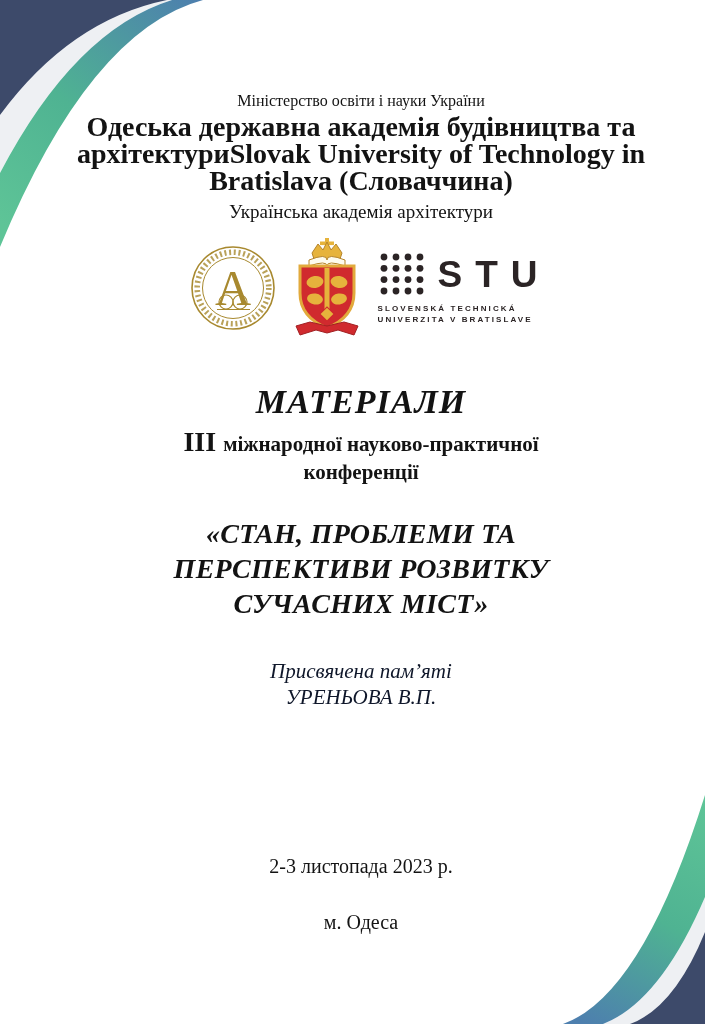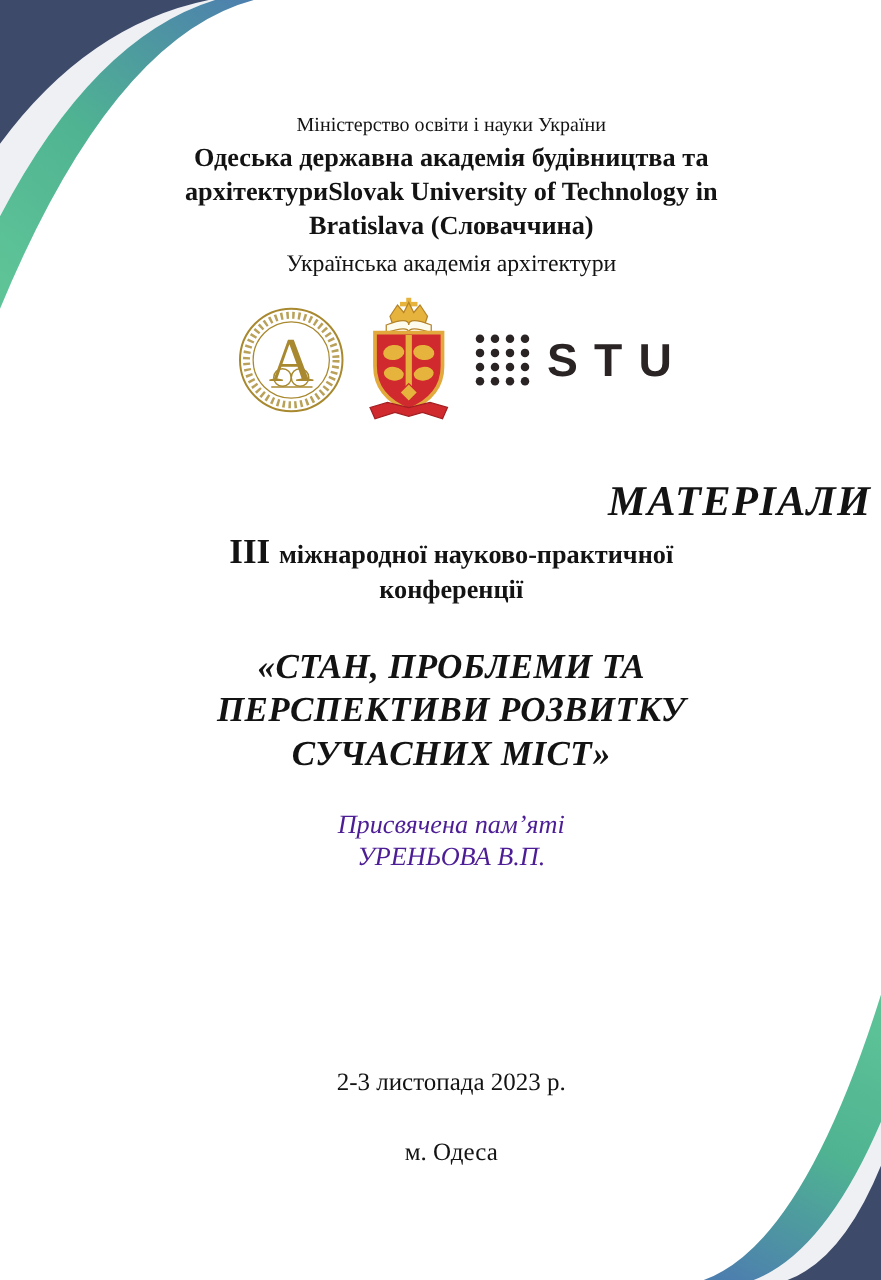--- a/index.html
+++ b/index.html
@@ -7,32 +7,32 @@
     width:705px;height:1024px;position:relative;overflow:hidden;
     background:#ffffff;
     font-family:"Liberation Serif", serif;
     color:#131313;
   }
   .decor-svg{position:absolute;left:0;top:0;width:705px;height:1024px;pointer-events:none;}
   .content{position:absolute;left:25px;right:8px;top:0;text-align:center;}
   .blk{position:absolute;left:0;right:0;text-align:center;}
 
   .ministry{top:88px;font-size:16px;line-height:25px;}
-  .academy{top:113px;font-size:21px;font-weight:bold;line-height:27px;}
+  .academy{top:113px;font-size:28px;font-weight:bold;line-height:27px;}
   .uaa{top:199px;font-size:19px;line-height:26px;}
 
   .logos{top:238px;display:flex;justify-content:center;align-items:center;gap:12px;padding-left:18px;}
   .seal-svg{display:block;}
   .crest-svg{display:block;}
   .stu{display:flex;flex-direction:column;align-items:flex-start;font-family:"Liberation Sans", sans-serif;}
   .stu-top{display:flex;align-items:center;gap:12px;}
   .stu-acronym{font-size:37px;font-weight:bold;letter-spacing:13px;color:#2b2425;line-height:1;}
   .stu-caption{margin-top:6px;font-size:8px;font-weight:bold;letter-spacing:2.1px;line-height:11px;color:#2b2425;text-align:left;}
 
-  .materials{top:383px;font-size:34px;font-weight:bold;font-style:italic;letter-spacing:1px;text-align:right;}
+  .materials{top:383px;font-size:34px;font-weight:bold;font-style:italic;letter-spacing:1px;}
   .conf{top:428px;font-size:21px;font-weight:bold;line-height:28px;}
   .conf .numeral{font-size:28px;font-weight:bold;margin-right:7px;text-align:right;}
   .title{top:516px;font-size:28px;font-weight:bold;font-style:italic;line-height:35px;letter-spacing:0.3px;}
   .dedication{top:646px;font-size:21px;font-style:italic;line-height:26px;}
   .date{top:855px;font-size:20px;}
   .city{top:911px;font-size:20px;}
 </style>
 </head>
 <body>
 
@@ -119,38 +119,42 @@
               <circle cx="30" cy="28.6" r="3.4"></circle>
               <circle cx="42" cy="28.6" r="3.4"></circle>
             <circle cx="6" cy="40" r="3.4"></circle>
               <circle cx="18" cy="40" r="3.4"></circle>
               <circle cx="30" cy="40" r="3.4"></circle>
               <circle cx="42" cy="40" r="3.4"></circle>
           </g>
         </svg>
         <span class="stu-acronym">STU</span>
       </div>
+      <div class="stu-caption">
+        <div>SLOVENSKÁ TECHNICKÁ</div>
+        <div>UNIVERZITA V BRATISLAVE</div>
+      </div>
     </div>
   </div>
 
   <div class="blk materials">МАТЕРІАЛИ</div>
 
   <div class="blk conf">
     <div>
       <span class="numeral">ІІІ</span><span>міжнародної науково-практичної</span>
     </div>
     <div>конференції</div>
   </div>
 
   <div class="blk title">
     <div>«СТАН, ПРОБЛЕМИ ТА</div>
     <div>ПЕРСПЕКТИВИ РОЗВИТКУ</div>
     <div>СУЧАСНИХ МІСТ»</div>
   </div>
 
-  <div class="blk dedication" style="color: #4c1d95;">
+  <div class="blk dedication" style="color: #0f172a; margin-top: 12px;">
     <div>Присвячена пам’яті</div>
     <div>УРЕНЬОВА В.П.</div>
   </div>
 
   <div class="blk date">2-3 листопада 2023 р.</div>
   <div class="blk city">м. Одеса</div>
 </div>
 
 </body></html>

